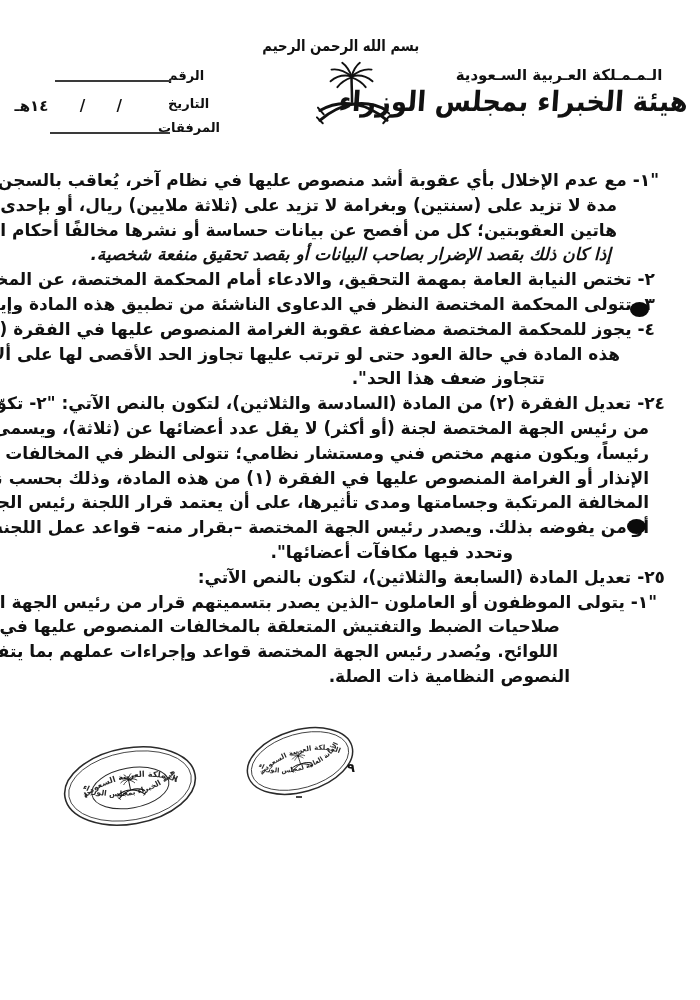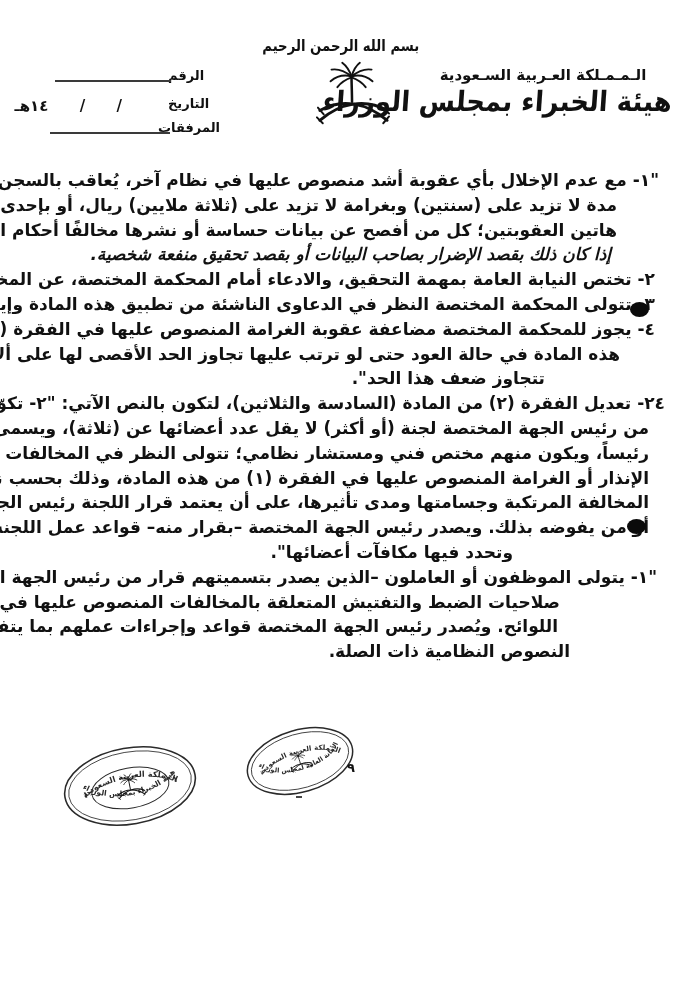--- a/index.html
+++ b/index.html
@@ -6,21 +6,21 @@
   .page{position:relative;width:700px;height:1000px;background:#ffffff;overflow:hidden;
         font-family:"DejaVu Sans",sans-serif;color:#111;}
   .fld-label{position:absolute;left:168px;width:52px;text-align:left;direction:rtl;
              font-size:13px;font-weight:bold;white-space:nowrap;}
   .fld-line{position:absolute;left:55px;width:116px;height:2px;background:#3a3a3a;}
   .date-value{position:absolute;left:12px;top:97px;width:110px;direction:rtl;
               font-size:15px;font-weight:bold;white-space:pre;}
   .hdr-center{position:absolute;left:288px;top:38px;width:130px;text-align:right;}
   .bismillah{font-size:13px;font-weight:bold;direction:rtl;transform:scale(1.02,1.18);
              white-space:nowrap;}
-  .hdr-right{position:absolute;left:414px;top:66px;width:258px;text-align:center;direction:rtl;}
+  .hdr-right{position:absolute;left:430px;top:66px;width:258px;text-align:center;direction:rtl;}
   .kingdom{font-size:15px;font-weight:bold;white-space:nowrap;}
   .agency-callig{font-size:26px;font-weight:bold;white-space:nowrap;margin-top:2px;
                  transform:skewX(-4deg) scaleY(1.08);letter-spacing:-1px;}
   .bureau-en{font-size:9.5px;font-weight:bold;direction:ltr;margin-top:3px;white-space:nowrap;
              letter-spacing:0.1px;}
   
   .doc-body{position:absolute;left:50px;top:168px;width:605px;direction:rtl;
             font-size:17px;font-weight:bold;}
   .line{height:24.8px;line-height:24.8px;white-space:nowrap;
         text-align:justify;text-align-last:justify;}
@@ -100,20 +100,21 @@
     <div class="line end" style="margin-right:110px;">تتجاوز ضعف هذا الحد".</div>
 
     <div class="line" style="margin-right:-10px;">٢٤- تعديل الفقرة (٢) من المادة (السادسة والثلاثين)، لتكون بالنص الآتي: "٢- تكوّن بقرار</div>
     <div class="line" style="margin-right:6px;">من رئيس الجهة المختصة لجنة (أو أكثر) لا يقل عدد أعضائها عن (ثلاثة)، ويسمى أحدهم</div>
     <div class="line" style="margin-right:6px;">رئيساً، ويكون منهم مختص فني ومستشار نظامي؛ تتولى النظر في المخالفات وإيقاع عقوبة</div>
     <div class="line" style="margin-right:6px;margin-left:45px;">الإنذار أو الغرامة المنصوص عليها في الفقرة (١) من هذه المادة، وذلك بحسب نوع</div>
     <div class="line" style="margin-right:6px;">المخالفة المرتكبة وجسامتها ومدى تأثيرها، على أن يعتمد قرار اللجنة رئيس الجهة المختصة</div>
     <div class="line" style="margin-right:6px;margin-left:30px;">أو من يفوضه بذلك. ويصدر رئيس الجهة المختصة –بقرار منه– قواعد عمل اللجنة،</div>
     <div class="line end" style="margin-right:142px;">وتحدد فيها مكافآت أعضائها".</div>
 
+    <div class="line end" style="margin-right:-10px;">٢٥- تعديل المادة (السابعة والثلاثين)، لتكون بالنص الآتي:</div>
     <div class="line" style="margin-right:-2px;margin-left:10px;">"١- يتولى الموظفون أو العاملون –الذين يصدر بتسميتهم قرار من رئيس الجهة المختصة–</div>
     <div class="line" style="margin-right:95px;margin-left:35px;">صلاحيات الضبط والتفتيش المتعلقة بالمخالفات المنصوص عليها في النظام أو</div>
     <div class="line" style="margin-right:97px;margin-left:35px;">اللوائح. ويُصدر رئيس الجهة المختصة قواعد وإجراءات عملهم بما يتفق مع</div>
     <div class="line end" style="margin-right:85px;">النصوص النظامية ذات الصلة.</div>
   </div>
 
   <div class="hole" style="left:630px;top:302px;"></div>
   <div class="hole" style="left:627px;top:519px;"></div>
 
   <div class="stamp" style="left:60px;top:744px;transform:rotate(-10deg);">

